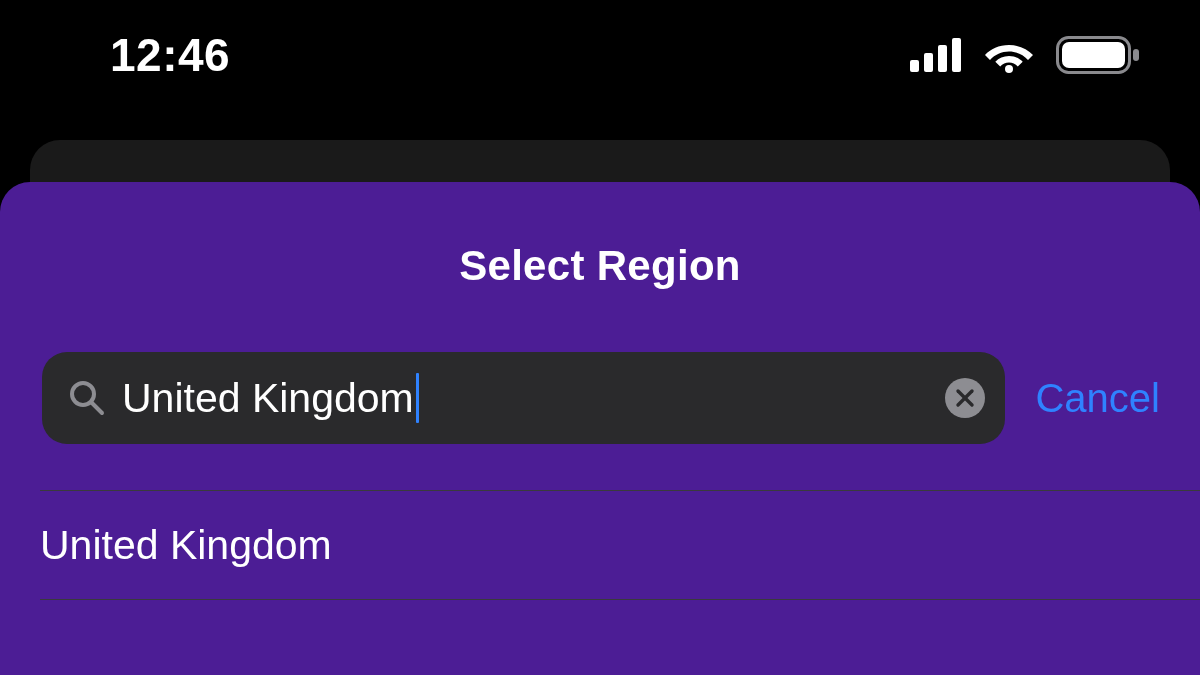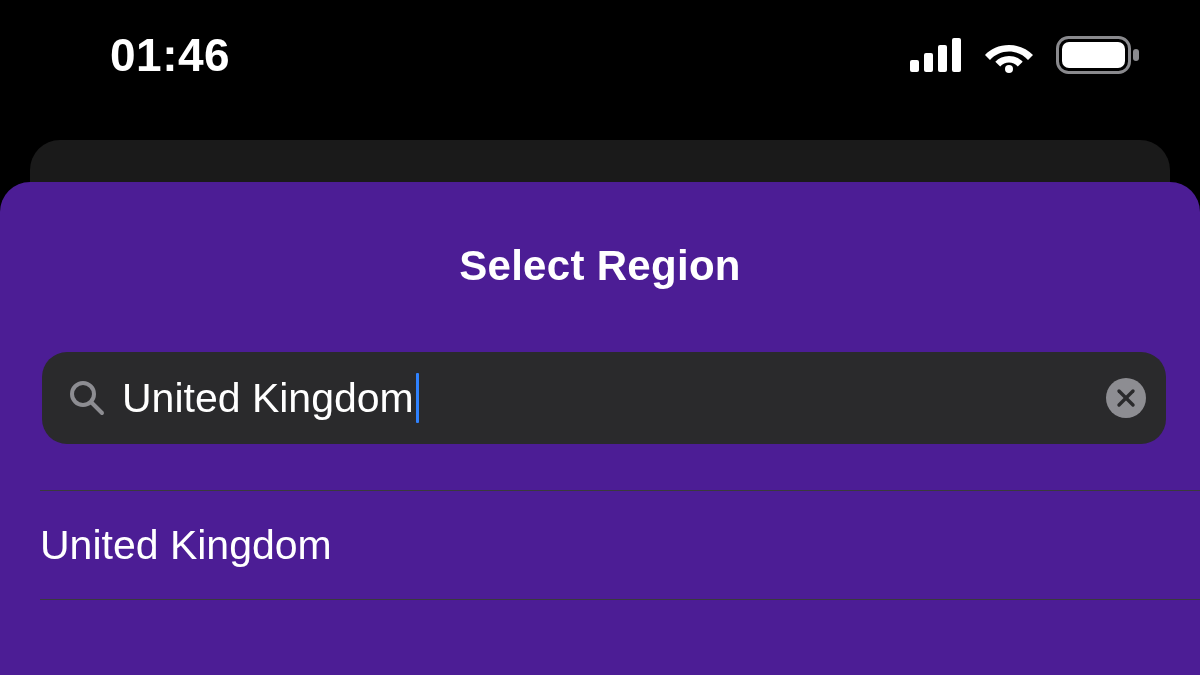--- a/index.html
+++ b/index.html
@@ -151,21 +151,21 @@
     .result-label {
       font-size: 41px;
       font-weight: 400;
       color: #ffffff;
     }
   </style>
 </head>
 <body>
 
 <div class="status-bar">
-  <div class="status-time">01:46</div>
+  <div class="status-time">12:46</div>
   <div class="status-right">
 
     <span>
       <svg width="52" height="34" viewBox="0 0 52 34">
         <rect x="0" y="22" width="9" height="12" rx="2" fill="#fff"></rect>
         <rect x="14" y="15" width="9" height="19" rx="2" fill="#fff"></rect>
         <rect x="28" y="7" width="9" height="27" rx="2" fill="#fff"></rect>
         <rect x="42" y="0" width="9" height="34" rx="2" fill="#fff"></rect>
       </svg>
     </span>
@@ -205,20 +205,21 @@
         <span class="search-text">United Kingdom</span>
         <span class="caret"></span>
       </div>
       <span class="clear-btn">
         <svg width="20" height="20" viewBox="0 0 20 20">
           <line x1="3" y1="3" x2="17" y2="17" stroke="#2a2a2c" stroke-width="3.4" stroke-linecap="round"></line>
           <line x1="17" y1="3" x2="3" y2="17" stroke="#2a2a2c" stroke-width="3.4" stroke-linecap="round"></line>
         </svg>
       </span>
     </div>
+    <div class="cancel-btn">Cancel</div>
   </div>
 
   <div class="results">
     <div class="sep"></div>
     <div class="result-item">
       <span class="result-label">United Kingdom</span>
     </div>
     <div class="sep"></div>
   </div>
 </div>

